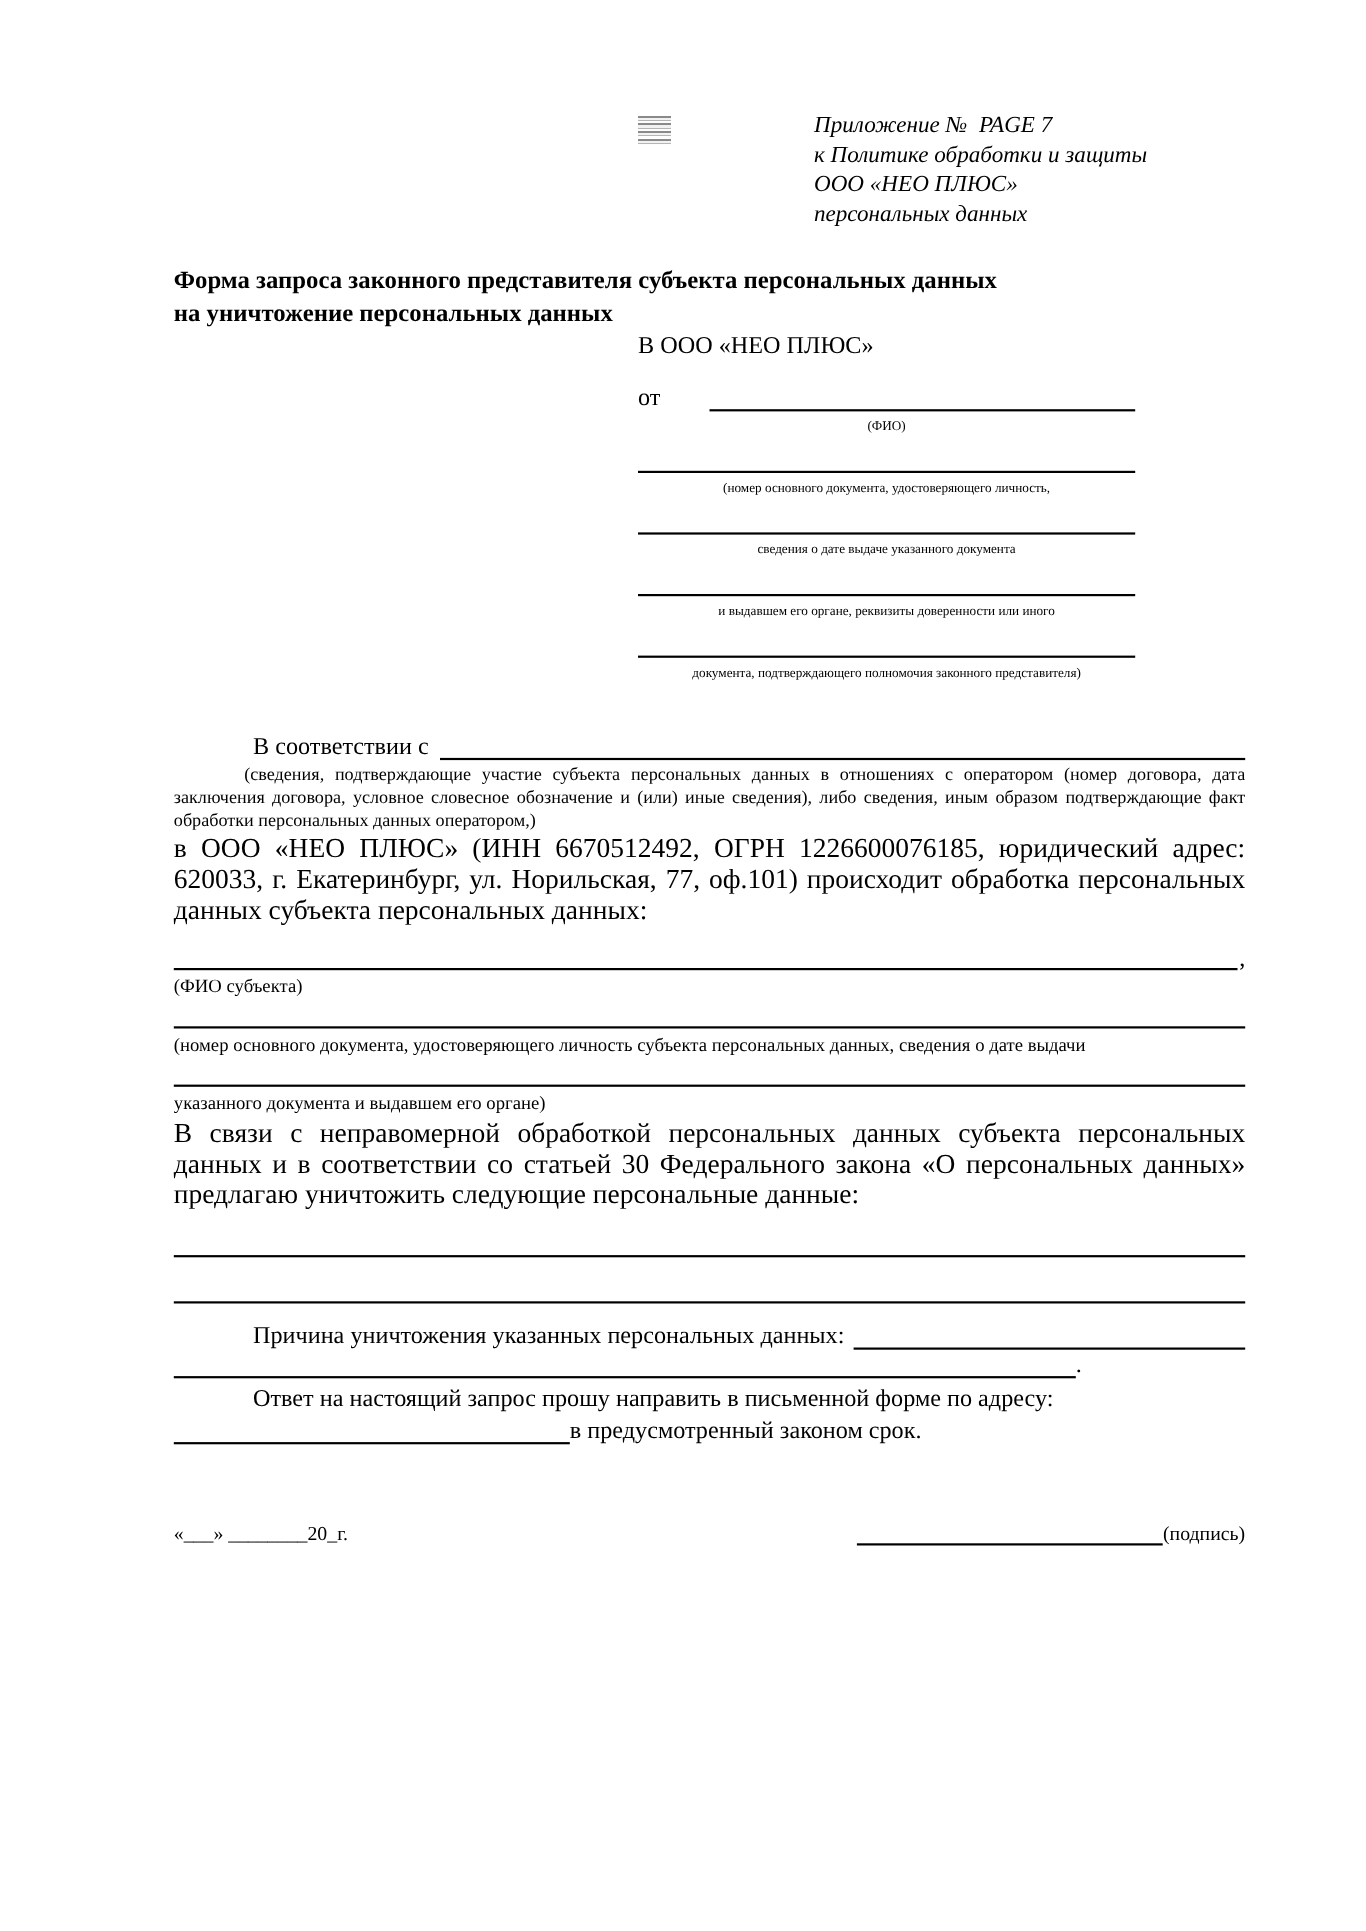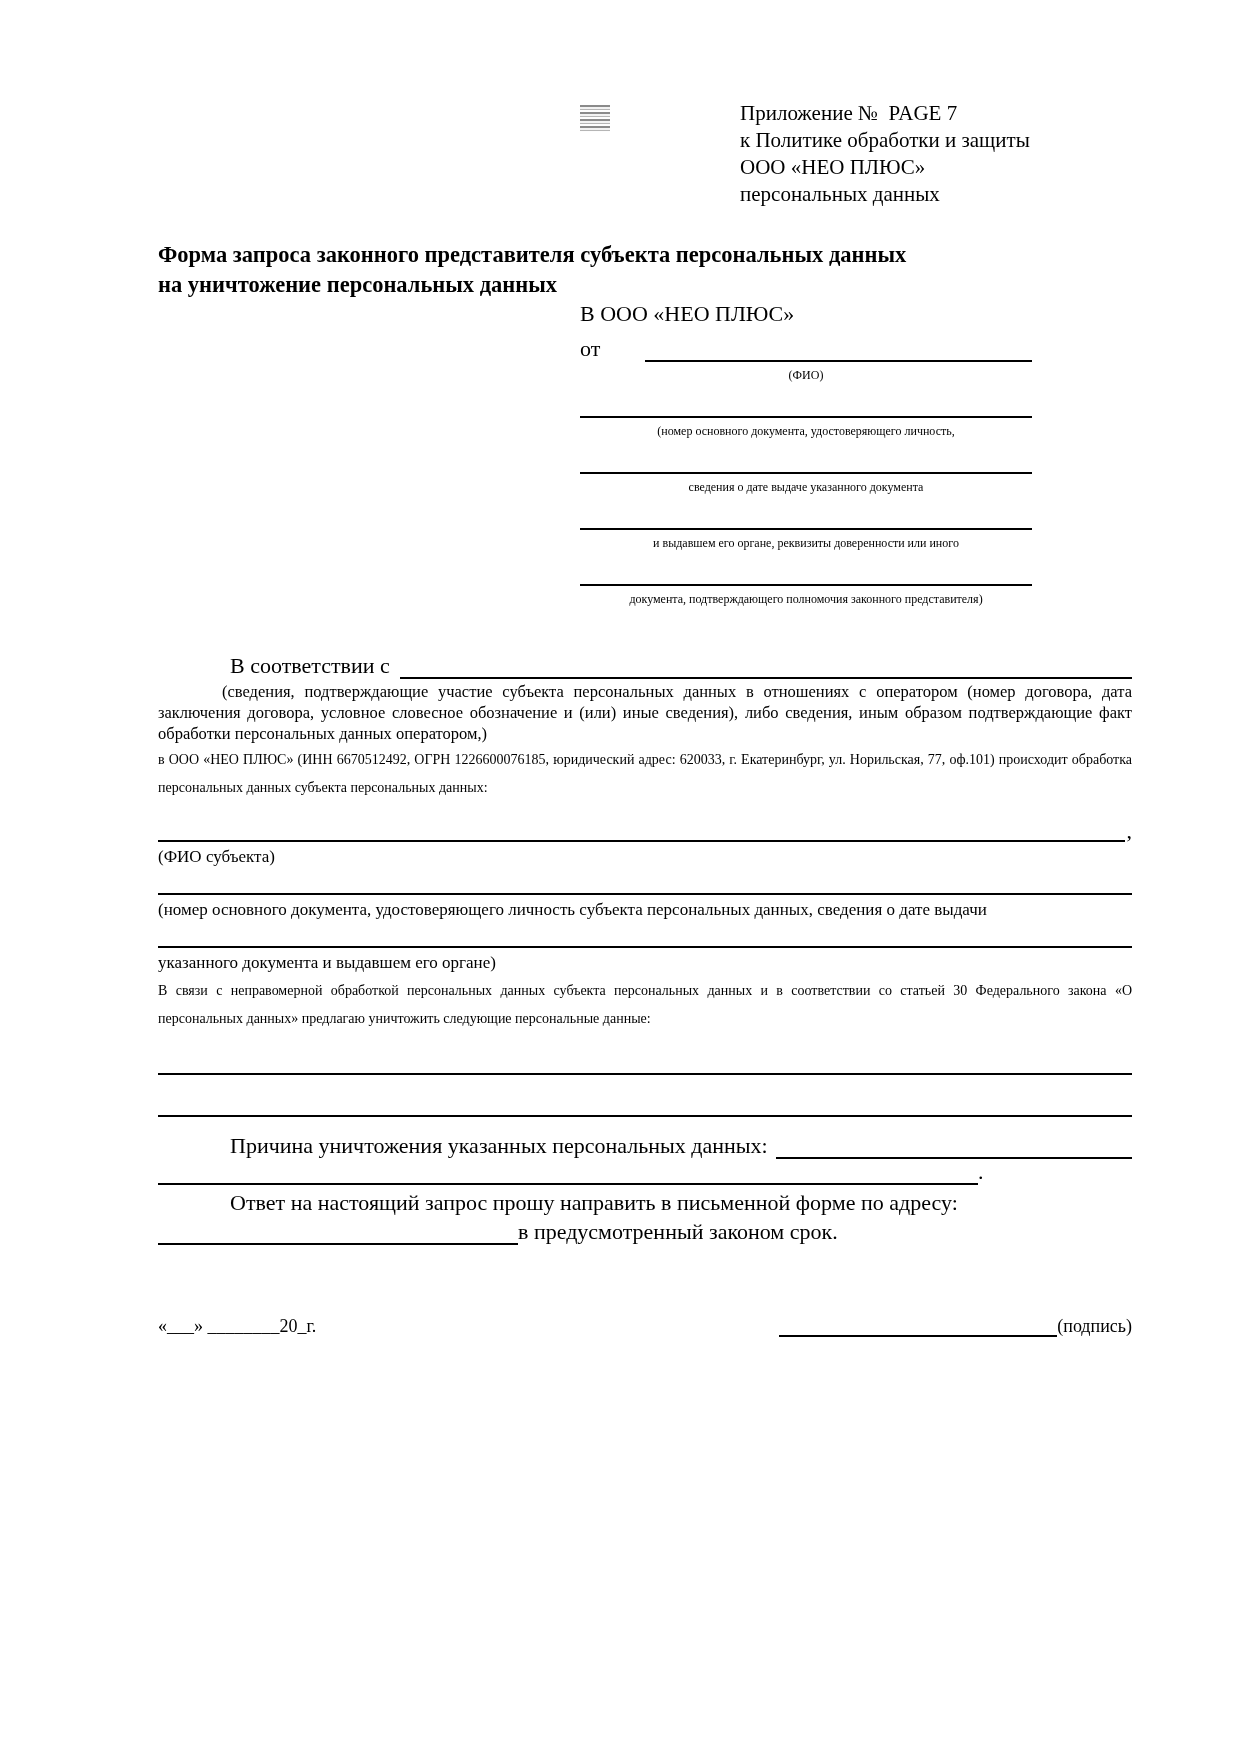--- a/index.html
+++ b/index.html
@@ -4,47 +4,47 @@
 <style>
   * { margin:0; padding:0; box-sizing:border-box; }
   body { background:#e8e8e8; font-family:"Liberation Serif", serif; color:#000; }
   .page {
     width:1242px; height:1755px; background:#ffffff; margin:0 auto;
     position:relative; overflow:hidden;
   }
   .content { padding:0 110px 0 158px; }
 
   
-  .header-row { position:relative; padding-top:100px; }
+  .header-row { position:relative; padding-top:100px;font-style:italic; }
   .artifact-icon {
     position:absolute; left:422px; top:105px; width:30px; height:27px;
     background:repeating-linear-gradient(180deg,#8a8a8a 0 2px,#f2f2f2 2px 4px,#b5b5b5 4px 5px,#fdfdfd 5px 7px);
   }
   .header-block { margin-left:582px; font-size:21px; line-height:27px; }
   .header-line { white-space:pre-wrap; }
 
   
   .title { margin-top:32px; font-weight:bold; font-size:22.5px; line-height:30px; }
 
   
   .addr { margin-left:422px; width:452px; font-size:22px; }
   .addr-to { line-height:28px; }
-  .addr-from { display:flex; align-items:flex-end; margin-top:8px;gap:35px; }
+  .addr-from { display:flex; align-items:flex-end; margin-top:20px;gap:35px; }
   .addr-from .fill { flex:1; border-bottom:2px solid #000; margin-left:10px; height:26px; }
   .addr-cap { text-align:center; font-size:12px; line-height:19px; padding-top:4px; }
   .addr-line { border-bottom:2px solid #000; height:33px; }
 
   
   .accord-row { display:flex; align-items:flex-end; margin-top:44px; font-size:22px; }
   .accord-row .lead { padding-left:72px; white-space:nowrap; }
   .accord-row .fill { flex:1; border-bottom:2px solid #000; margin-left:10px; height:26px; }
 
   .fineprint { font-size:16.5px; line-height:21px; text-align:justify; text-indent:64px; margin-top:2px; }
 
-  .bodytext { font-size:14px; line-height:28px; text-align:justify; margin-top:2px; }
+  .bodytext { font-size:25px; line-height:28px; text-align:justify; margin-top:2px; }
 
   
   .fill-row { display:flex; align-items:flex-end; }
   .fill-row .fill { flex:1; border-bottom:2px solid #000; height:24px; }
   .fill-row .tail { font-size:22px; line-height:22px; padding-left:2px; }
   .cap { text-align:left; font-size:17px; line-height:20px; padding-top:5px; }
 
   .gap-md { margin-top:4px; }
   .gap-lg { margin-top:16px; }
 

